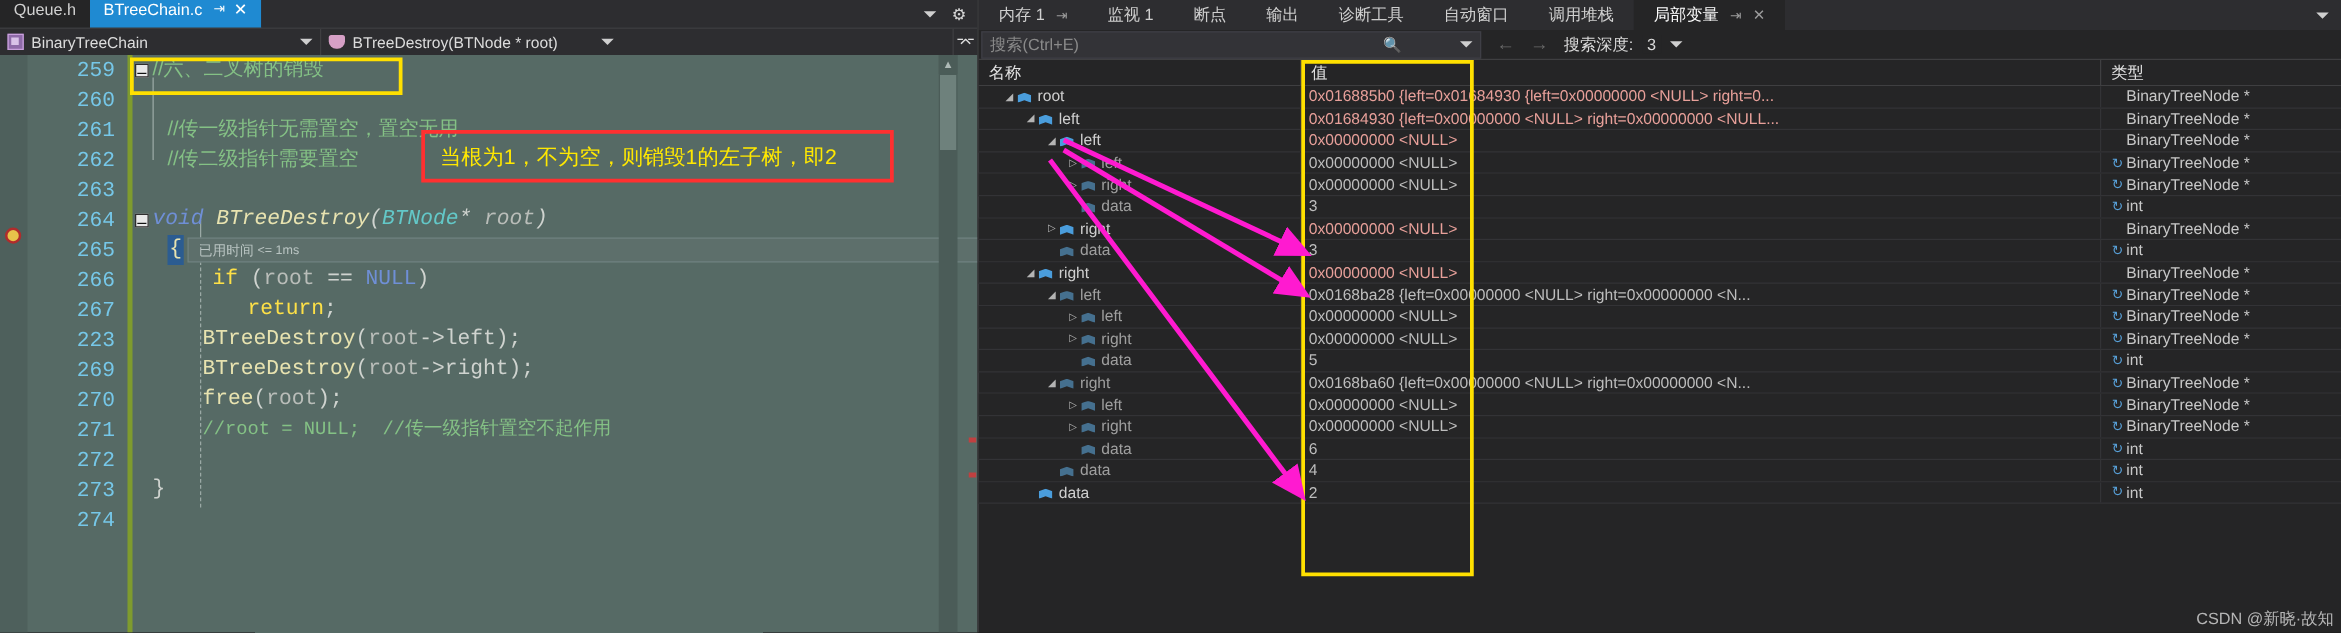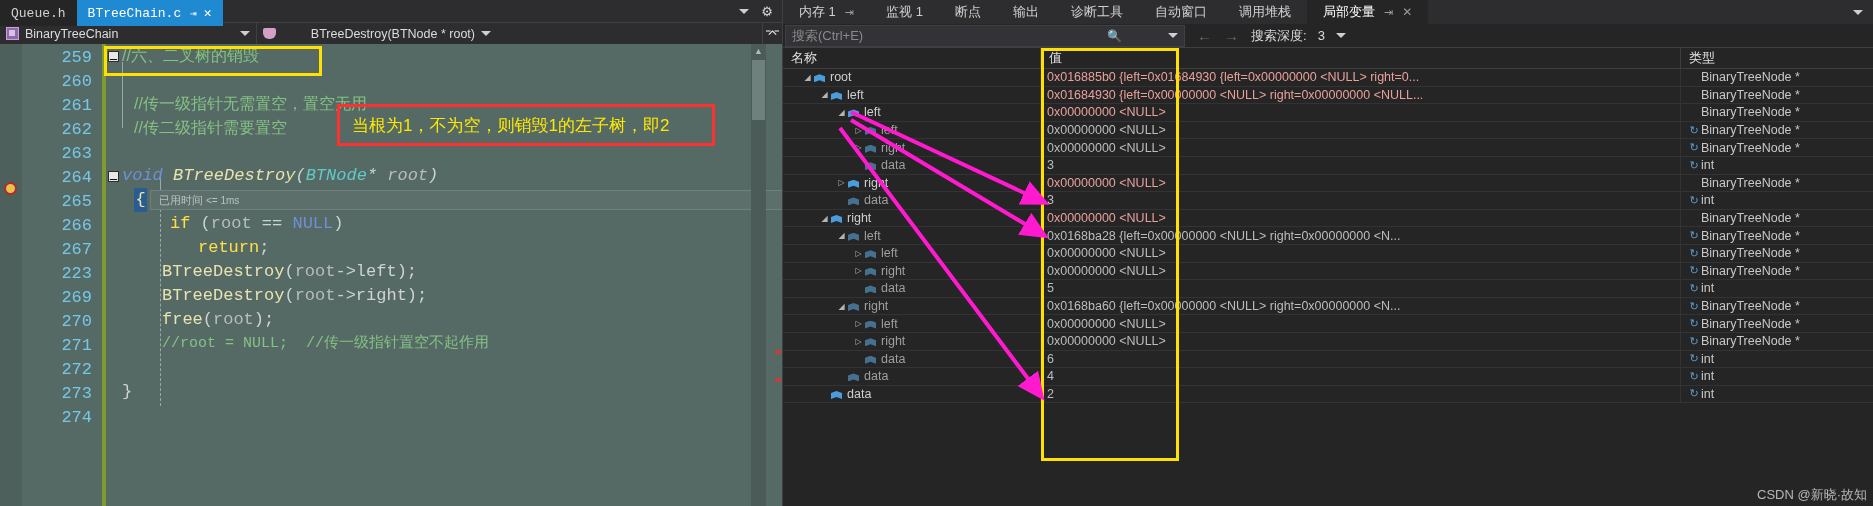--- a/index.html
+++ b/index.html
@@ -8,39 +8,39 @@
     width:1873px; height:506px; overflow:hidden;
     font-family:"Liberation Sans", sans-serif;
     font-size:12.5px; color:#d8d8d8; position:relative;
   }
   #root{ width:1873px; height:506px; position:relative; display:flex; }
 
   
   .editor-pane{ width:782px; height:506px; position:relative; background:#566a65; }
 
   .tabstrip{ height:22px; background:#2d2d30; display:flex; align-items:stretch; }
-  .tab{ display:flex; align-items:center; padding:13px 11px; font-size:13px; color:#d0d0d0;
-        background:#252526; cursor:pointer;font-family:Liberation Mono, monospace; }
+  .tab{ display:flex; align-items:flex-start; padding:0 11px; font-size:13px; color:#d0d0d0;
+        background:#252526; cursor:pointer; }
   .tab.active{ background:#1f8ad2; color:#fff; }
   .tab .tlabel{ white-space:nowrap; }
   .tab .tico{ margin-left:9px; font-size:11px; opacity:.95; }
   .tab .tclose{ margin-left:7px; font-size:13px; }
   .tabstrip-right{ margin-left:auto; display:flex; align-items:center; gap:12px;
         padding:0 9px; background:#2d2d30; }
   .tri-down{ width:0;height:0;border-left:5px solid transparent;border-right:5px solid transparent;
         border-top:5px solid #cfcfcf; }
   .gear{ font-size:13px; color:#d6d6d6; }
 
   .navbar{ height:22px; background:#2d2d30; display:flex; align-items:center;
         border-top:1px solid #3f3f41; }
   .nav-combo{ display:flex; align-items:center; height:22px; padding:0 6px; gap:6px;
         color:#dcdcdc; font-size:12.5px; position:relative; }
   .nav-combo.c1{ width:257px; border-right:1px solid #3f3f41; }
   .nav-combo.c2{ width:258px; border-right:1px solid #3f3f41; }
-  .nav-combo.c3{ width:240px;text-align:right; }
+  .nav-combo.c3{ width:240px; }
   .nav-combo .ctext{ white-space:nowrap; overflow:hidden; text-overflow:ellipsis; flex:1; }
   .nav-combo .carat{ margin-left:auto; }
   .cls-ico{ width:13px;height:13px; border:1.5px solid #c9a0dc; background:#8e6aa8;
         display:inline-block; position:relative; flex:0 0 auto; }
   .cls-ico:after{ content:""; position:absolute; left:2px; top:2px; width:6px;height:6px;
         background:#d9c2e8; }
   .meth-ico{ width:13px;height:11px; background:#d6a0c6; border-radius:2px 2px 6px 6px; flex:0 0 auto;}
   .split-btn{ width:20px; height:22px; display:flex; align-items:center; justify-content:center;
         color:#e0e0e0; font-size:13px; margin-left:auto; border-left:1px solid #3f3f41;}
 

